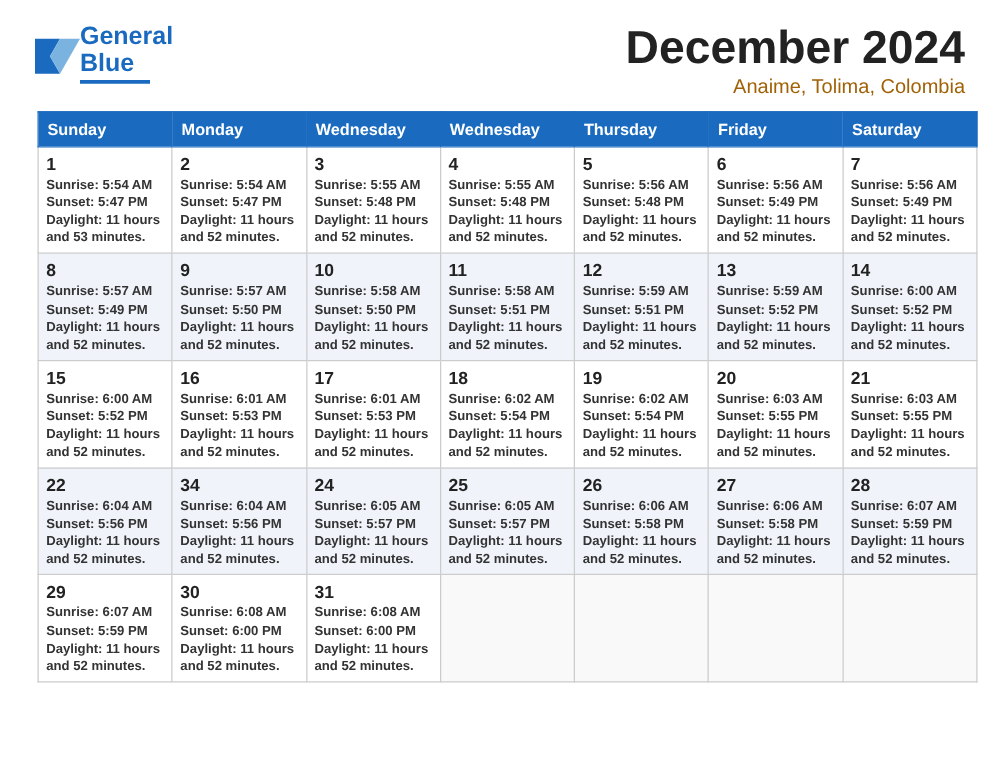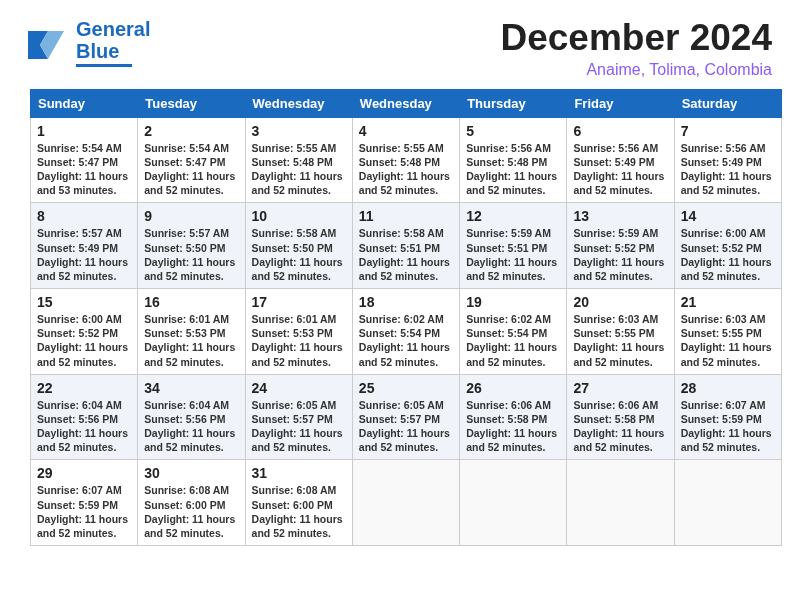--- a/index.html
+++ b/index.html
@@ -37,21 +37,21 @@
       text-align: right;
     }
     .month-title {
       font-size: 37px;
       font-weight: bold;
       color: #222;
       line-height: 1.1;
     }
     .location-title {
       font-size: 16px;
-      color: #8b5cf6;
+      color: #a16207;
       margin-top: 2px;
     }
     .calendar-table {
       width: 100%;
       border-collapse: collapse;
       font-size: 11px;
       margin-left: 10px;
     }
     .calendar-table th {
       background: #1a6bbf;
@@ -84,21 +84,21 @@
       font-size: 10.5px;
       line-height: 1.35;
       font-weight: bold;
     }
     .empty-cell {
       background: #f9f9f9 !important;
     }
     .logo-wrapper {
       display: flex;
       align-items: center;
-      gap: 12px;
+      gap: 0;
     }
   </style>
 </head>
 <body>
 
 <div class="page">
   <div class="header">
     <div class="logo">
       <div class="logo-wrapper">
         <svg width="44" height="44" viewBox="0 0 44 44">
@@ -118,21 +118,21 @@
       <div class="month-title">December 2024</div>
       <div class="location-title">Anaime, Tolima, Colombia</div>
     </div>
   </div>
 
   <table class="calendar-table">
     <thead>
       <tr>
 
       <th>Sunday</th>
-          <th>Tuesday</th>
+          <th>Monday</th>
           <th>Wednesday</th>
           <th>Wednesday</th>
           <th>Thursday</th>
           <th>Friday</th>
           <th>Saturday</th>
         </tr>
     </thead>
     <tbody id="calendar-body">
     <tr>
           <td>

